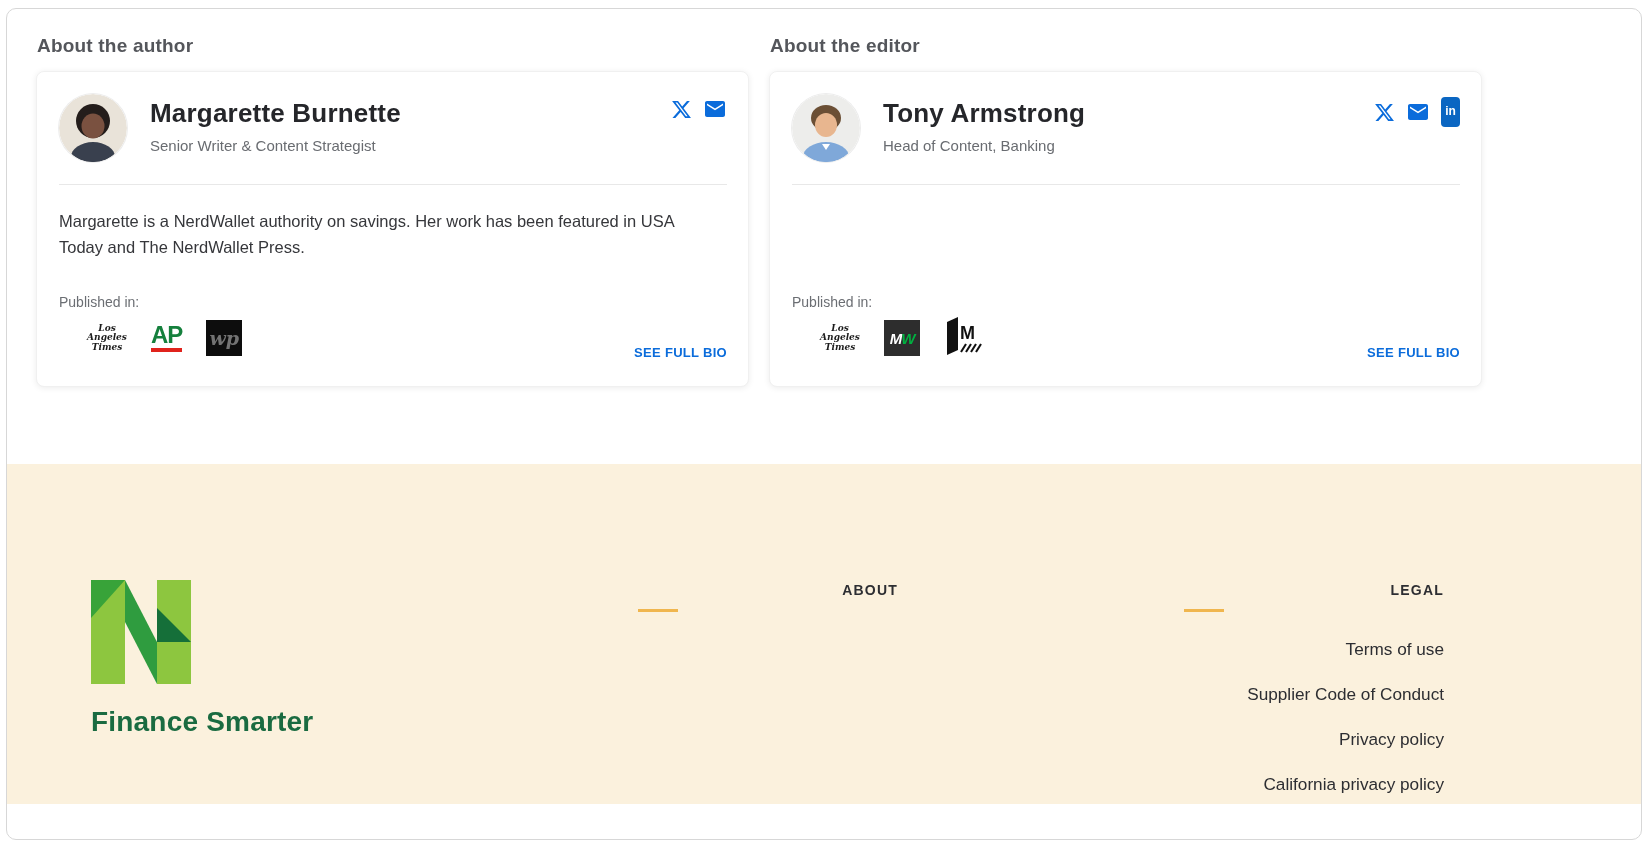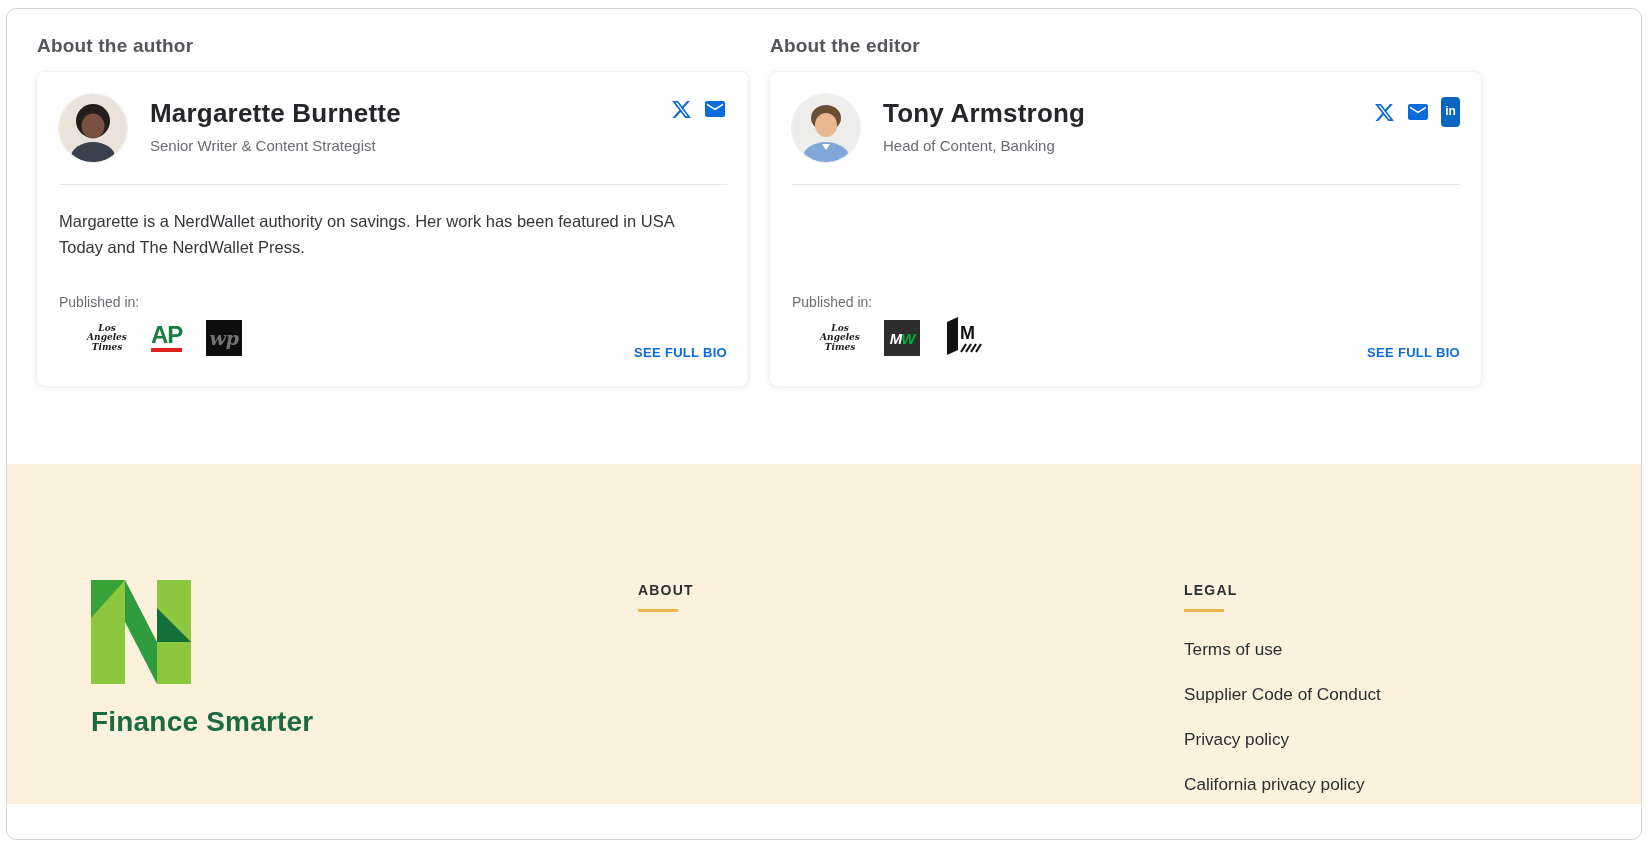--- a/index.html
+++ b/index.html
@@ -34,21 +34,21 @@
   .published-label { font-size:14px; color:#6b6e73; }
   .pub-logos { display:flex; align-items:center; gap:24px; margin-top:9px; height:38px;margin-left:28px; }
   .lat-logo { font-family:"DejaVu Serif", serif; font-style:italic; font-weight:700; font-size:9px; line-height:9.5px; color:#1c1c1c; text-align:center; width:40px; }
   .ap-logo { font-weight:800; font-size:24px; letter-spacing:-1px; color:#15803d; line-height:22px; border-bottom:4px solid #e0231c; padding-bottom:2px; }
   .wp-logo { width:36px; height:36px; background:#0d0d0d; color:#737373; font-family:"DejaVu Serif", serif; font-style:italic; font-weight:700; font-size:19px; display:flex; align-items:center; justify-content:center; }
   .mw-logo { width:36px; height:36px; background:#2d2d2d; display:flex; align-items:center; justify-content:center; font-style:italic; font-weight:800; font-size:15px; letter-spacing:-1px; }
   .mw-logo .m { color:#fff; } .mw-logo .w { color:#00b140; }
   .see-bio { position:absolute; right:21px; bottom:26px; font-size:13px; font-weight:800; color:#0b6cdb; letter-spacing:.3px; cursor:pointer; text-decoration:none; }
   .footer { position:absolute; left:0; right:0; top:455px; height:340px; background:#fbf1dd; }
   .tagline { position:absolute; left:84px; top:242px; font-size:28px; font-weight:800; color:#1a6b41; letter-spacing:.2px; }
-  .foot-col { position:absolute; top:118px; width:260px; }
+  .foot-col { position:absolute; top:118px; width:260px;text-align:right; }
   .foot-col h4 { font-size:14px; font-weight:800; color:#2d2e32; letter-spacing:1.2px; }
   .gold-rule { width:40px; height:3px; background:#f0b64e; margin-top:11px; }
   .foot-col ul { list-style:none; margin-top:27px; }
   .foot-col li { font-size:17.2px; color:#2d2e32; margin-bottom:24px; cursor:pointer; }
   .n-logo { position:absolute; left:84px; top:115px; }
 </style>
 </head>
 <body>
 
 <div class="window">

